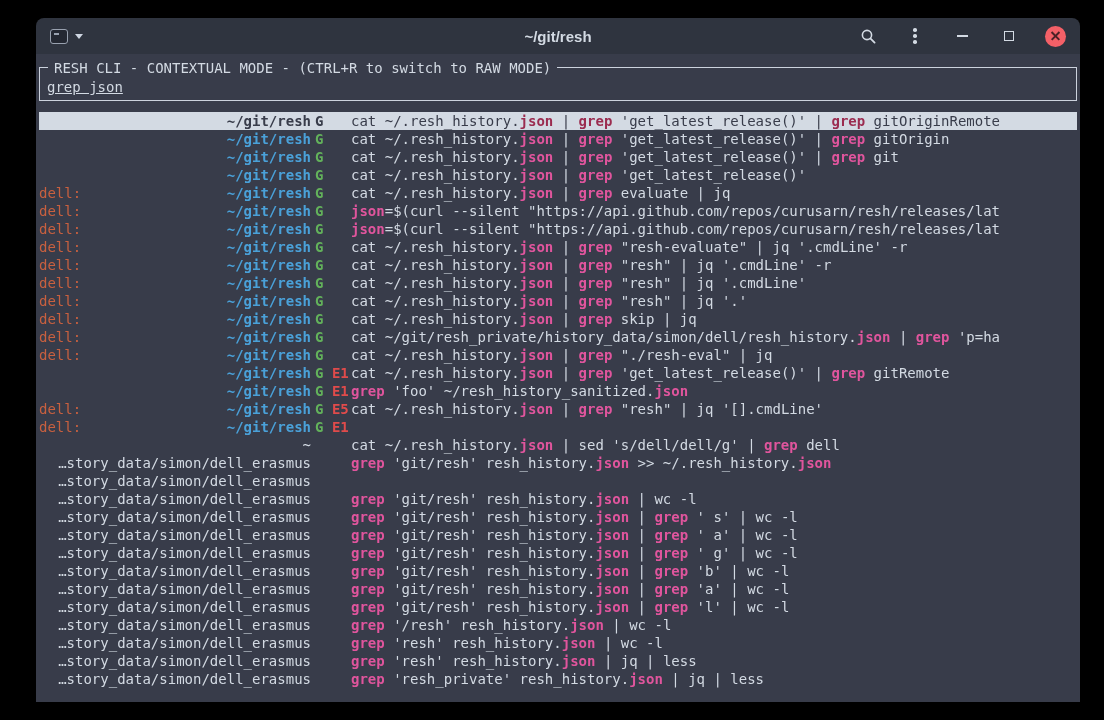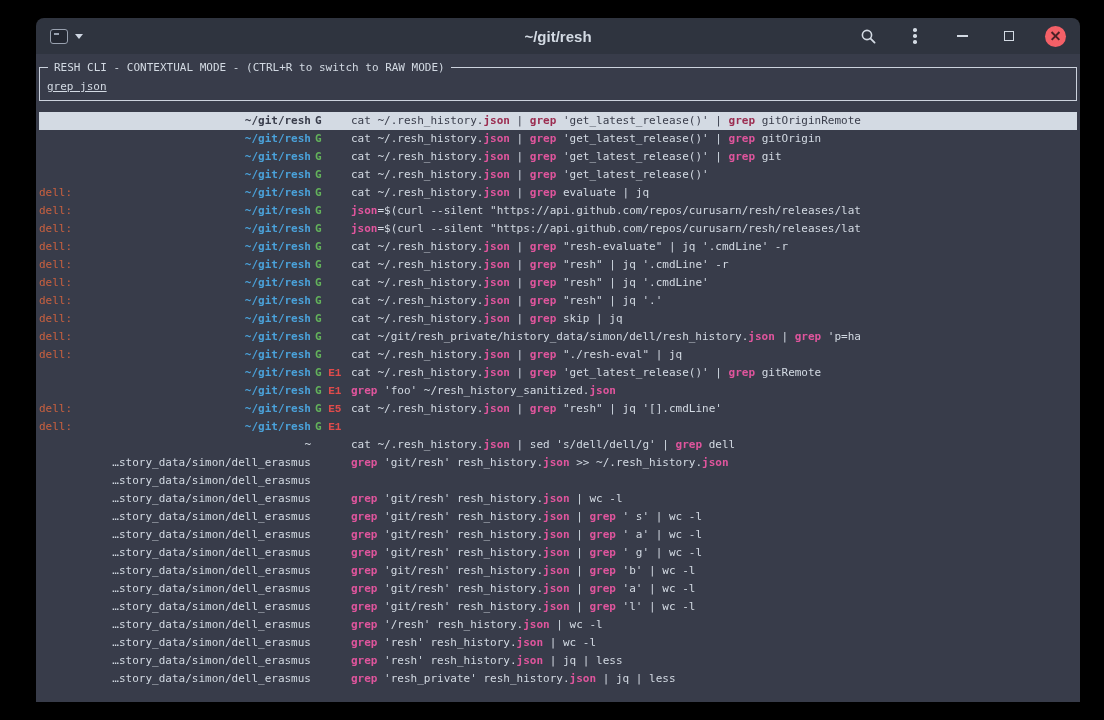--- a/index.html
+++ b/index.html
@@ -33,35 +33,35 @@
 
   .close-btn { width:21px; height:21px; border-radius:50%; background:var(--close_button_red,#f46067);
                position:relative; cursor:pointer; }
   .close-x::before, .close-x::after { content:""; position:absolute; left:5px; top:9.6px;
                width:11px; height:1.8px; background:#4c2226; }
   .close-x::before { transform:rotate(45deg); }
   .close-x::after  { transform:rotate(-45deg); }
 
   
   .terminal { height:648px; background:var(--terminal_bg,#383c4a); padding:4px 3px;
-              color:var(--text,#d3dae3); font-size:11px; line-height:18px; }
+              color:var(--text,#d3dae3); font-size:14px; line-height:18px; }
 
   .resh-box { margin:9px 0 11px 0; border:1px solid #ccd2dd; position:relative;
               padding:10px 7px 4px 7px; }
   .resh-title { position:absolute; top:-9px; left:8px; background:var(--terminal_bg,#383c4a);
                 padding:0 6px; white-space:pre; }
   .resh-query { height:18px; white-space:pre; cursor:text;text-decoration:underline; }
 
   .hrow { display:flex; height:18px; white-space:pre; cursor:pointer; }
   .col-left { flex:0 0 272px; display:flex; justify-content:space-between; overflow:hidden; }
   .host { color:var(--host_orange,#c9603f); }
   .dir-blue { color:var(--directory_blue,#4aa1d9); font-weight:bold; }
   .col-flag { flex:0 0 40px; padding-left:4px; font-weight:bold; overflow:hidden; }
   .g { color:var(--git_flag_green,#63b25b); }
-  .e { color:var(--exit_error_red,#e04b4b);font-family:Liberation Mono, monospace; }
+  .e { color:var(--exit_error_red,#e04b4b); }
   .col-cmd { flex:1; overflow:hidden; }
   .hl { color:var(--match_pink,#e0559d); font-weight:bold; }
 
   .selected { background:var(--selection_bg,#d3dae3); color:var(--selection_text,#383c4a); }
   .selected .dir-blue { color:var(--selection_text,#383c4a); }
   .selected .g { color:var(--selection_text,#383c4a); }
   .selected .host { color:var(--selection_text,#383c4a); }
   .selected .hl { color:var(--selection_match,#9b2c50); }
 </style>
 </head>

